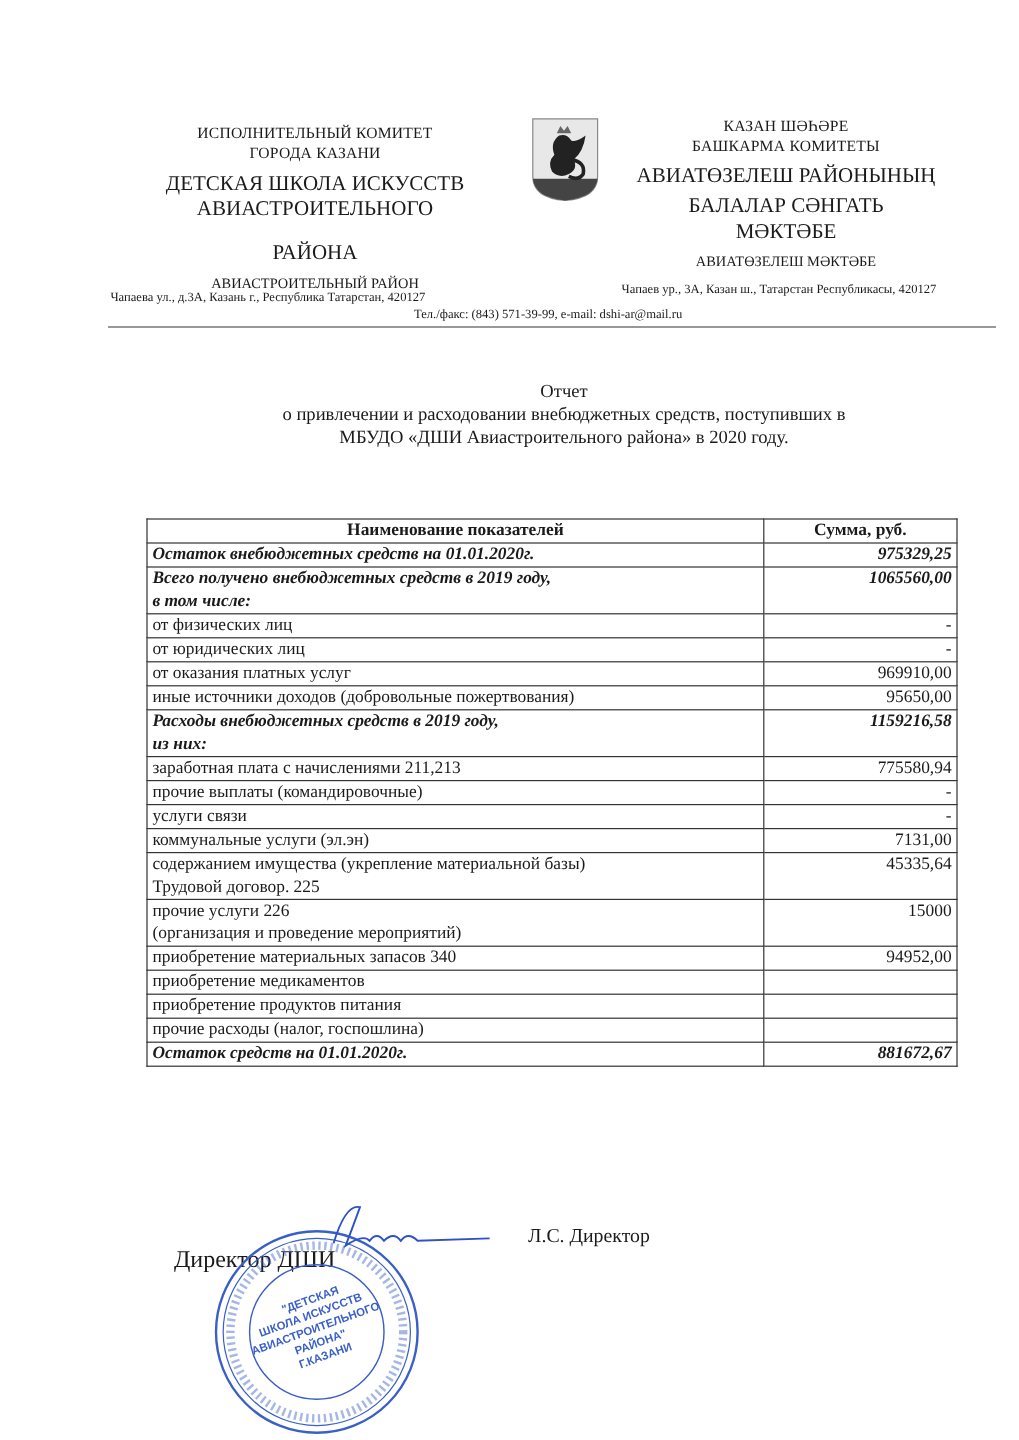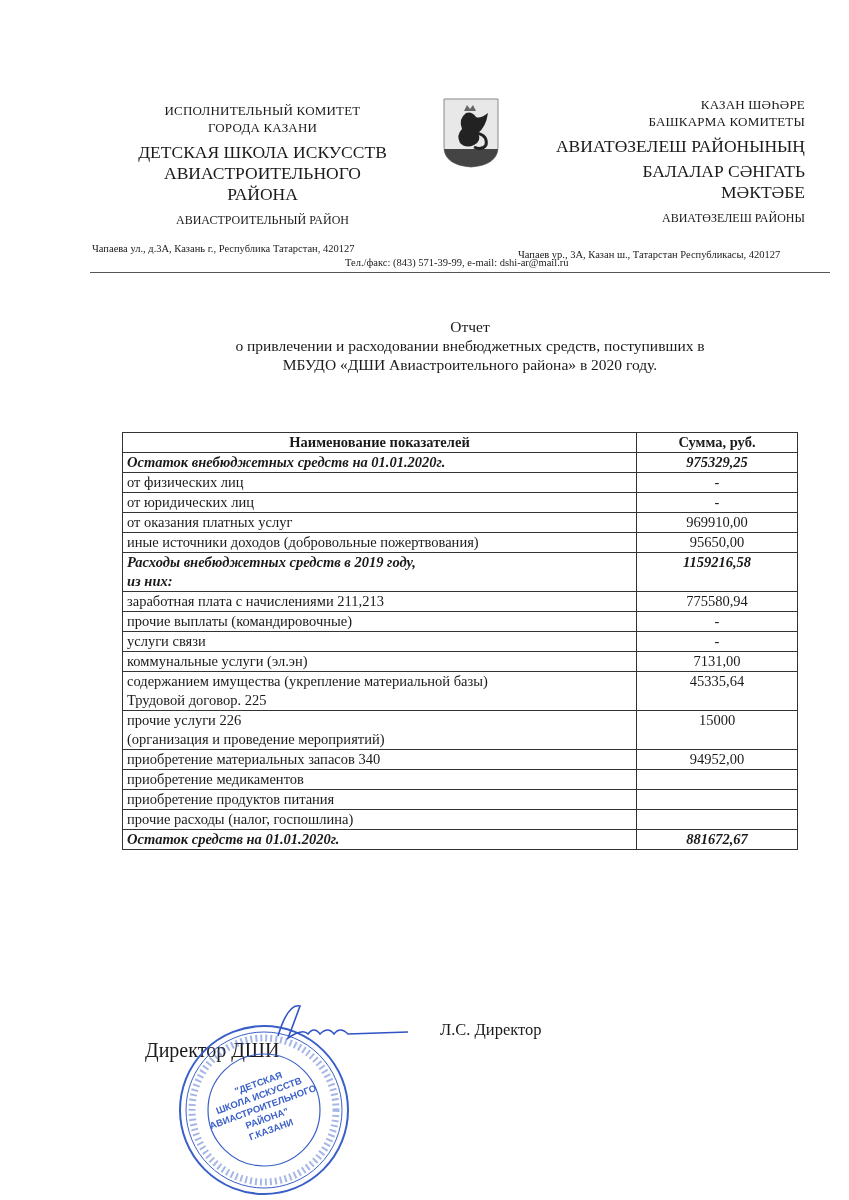--- a/index.html
+++ b/index.html
@@ -1,68 +1,68 @@
 <!DOCTYPE html>
 <html><head>
 <meta charset="utf-8">
 <style>
   html, body { margin:0; padding:0; background:#ffffff; }
   body { width:849px; height:1200px; position:relative; overflow:hidden; font-family:"Liberation Serif", serif; color:#1a1a1a; }
   .abs { position:absolute; }
   .hdr-left { left:80px; top:102px; width:365px; text-align:center; }
-  .hdr-right { left:505px; top:96px; width:300px; text-align:right; }
+  .hdr-right { left:505px; top:96px; width:300px; text-align:center; }
   .small-caps { font-size:13px; line-height:17px; letter-spacing:0.2px; }
   .big { font-size:17.5px; line-height:21px; margin-top:6px; }
   .sub { font-size:12px; margin-top:8px; }
   .addr { font-size:10.5px; }
   .emblem { left:442px; top:97px; width:58px; height:72px; }
   .rule { left:90px; top:272px; width:740px; height:0; border-top:1.5px solid #555; }
   .title { left:150px; top:317px; width:640px; text-align:center; font-size:15.5px; line-height:19px; }
   table.report { position:absolute; left:122px; top:432px; width:676px; border-collapse:collapse; font-size:14.5px; }
   table.report td, table.report th { border:1px solid #333; padding:0 4px; vertical-align:top; line-height:19px; }
   table.report th { font-weight:bold; font-family:"Liberation Sans Narrow","Liberation Serif", serif; }
-  table.report td.amt { text-align:center; width:152px; }
+  table.report td.amt { text-align:right; width:152px; }
   .bi { font-weight:bold; font-style:italic; }
   .sign { left:125px; top:1039px; font-size:20px;margin-left:20px; }
   .signer { left:440px; top:1020px; font-size:16.5px; }
   .stamp { left:176px; top:1022px; width:176px; height:176px; }
   .signature { left:248px; top:998px; width:175px; height:50px; }
 </style>
 </head>
 <body>
 
 <div class="abs hdr-left">
   <div class="small-caps">ИСПОЛНИТЕЛЬНЫЙ КОМИТЕТ</div>
   <div class="small-caps">ГОРОДА КАЗАНИ</div>
   <div class="big">ДЕТСКАЯ ШКОЛА ИСКУССТВ</div>
   <div class="big" style="margin-top:0">АВИАСТРОИТЕЛЬНОГО</div>
-  <div class="big" style="margin-top:0">РАЙОНА</div>
+  <div class="big" style="margin-top:16px">РАЙОНА</div>
   <div class="sub">АВИАСТРОИТЕЛЬНЫЙ РАЙОН</div>
 </div>
 <div class="abs addr" style="left:92px;top:243px;">Чапаева ул., д.3А, Казань г., Республика Татарстан, 420127</div>
 
 <div class="abs emblem">
   <svg width="58" height="72" viewBox="0 0 58 72">
     <path d="M2 2 H56 V50 Q56 68 29 70 Q2 68 2 50 Z" fill="#e8e8e8" stroke="#888" stroke-width="1"></path>
     <path d="M2 52 H56 Q54 68 29 70 Q4 68 2 52 Z" fill="#444"></path>
     <path d="M22 14 l3 -6 l3 4 l3 -4 l3 6 z" fill="#666"></path>
     <path d="M24 16 Q16 22 20 32 Q14 38 18 46 Q24 52 32 48 Q40 44 36 36 Q44 30 46 16 Q38 22 34 20 Q30 14 24 16 Z" fill="#222"></path>
     <path d="M34 36 Q46 38 44 48 Q40 54 32 50" fill="none" stroke="#222" stroke-width="3"></path>
   </svg>
 </div>
 
 <div class="abs hdr-right">
   <div class="small-caps">КАЗАН ШӘҺӘРЕ</div>
   <div class="small-caps">БАШКАРМА КОМИТЕТЫ</div>
   <div class="big">АВИАТӨЗЕЛЕШ РАЙОНЫНЫҢ</div>
   <div class="big" style="margin-top:4px">БАЛАЛАР СӘНГАТЬ</div>
   <div class="big" style="margin-top:0">МӘКТӘБЕ</div>
-  <div class="sub">АВИАТӨЗЕЛЕШ РАЙОНЫ</div>
-</div>
-<div class="abs addr" style="left:518px;top:249px;">Чапаев ур., 3А, Казан ш., Татарстан Республикасы, 420127</div>
+  <div class="sub">АВИАТӨЗЕЛЕШ МӘКТӘБЕ</div>
+</div>
+<div class="abs addr" style="left:518px;top:236px;">Чапаев ур., 3А, Казан ш., Татарстан Республикасы, 420127</div>
 <div class="abs addr" style="left:345px;top:257px;">Тел./факс: (843) 571-39-99, e-mail: dshi-ar@mail.ru</div>
 <div class="abs rule"></div>
 
 <div class="abs title">
   <div>Отчет</div>
   <div>о привлечении и расходовании внебюджетных средств, поступивших в</div>
   <div>МБУДО «ДШИ Авиастроительного района» в 2020 году.</div>
 </div>
 
 <table class="report">
@@ -71,20 +71,27 @@
       <th>Наименование показателей</th>
       <th>Сумма, руб.</th>
     </tr>
   </thead>
   <tbody id="tbody">
       <tr>
         <td class="bi">
           <div>Остаток внебюджетных средств на 01.01.2020г.</div>
         </td>
         <td class="amt bi">975329,25</td>
+      </tr>
+      <tr>
+        <td class="bi">
+          <div>Всего получено внебюджетных средств в 2019 году,</div>
+          <div>в том числе:</div>
+        </td>
+        <td class="amt bi">1065560,00</td>
       </tr>
       <tr>
         <td>
           <div>от физических лиц</div>
         </td>
         <td class="amt">-</td>
       </tr>
       <tr>
         <td>
           <div>от юридических лиц</div>

